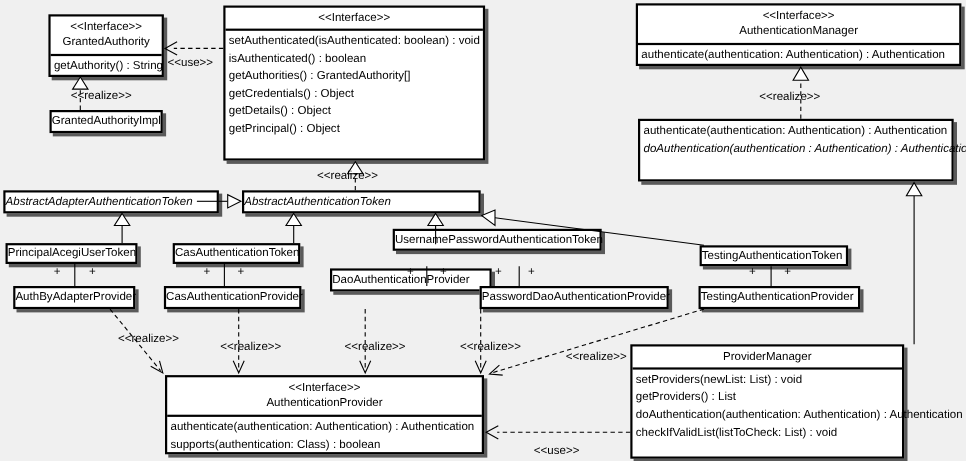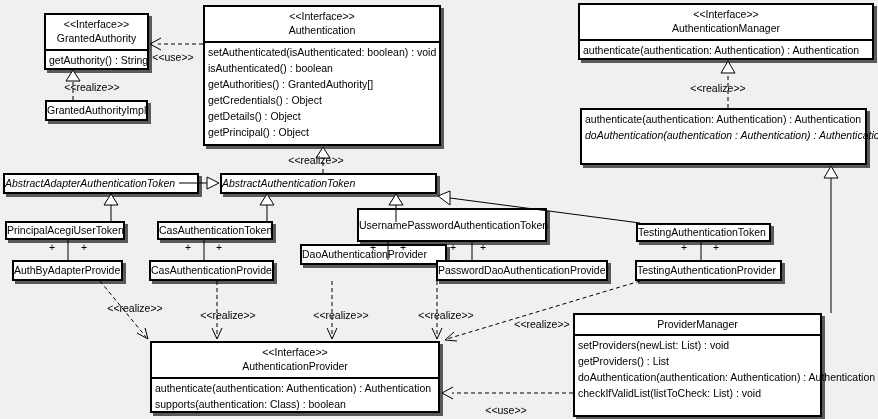--- a/index.html
+++ b/index.html
@@ -121,21 +121,20 @@
     </div>
   </div>
 
   <div class="uml-box nameonly" style="left:45px;top:100px;width:103px;height:21px">
     <div class="cname">GrantedAuthorityImpl</div>
   </div>
 
   <div class="uml-box" style="left:203px;top:5px;width:238px;height:141px">
     <div class="hdr">
       <div class="stereo">&lt;&lt;Interface&gt;&gt;</div>
-      <div class="cname">Authentication</div>
     </div>
     <div class="methods">
       <div class="m">setAuthenticated(isAuthenticated: boolean) : void</div>
       <div class="m">isAuthenticated() : boolean</div>
       <div class="m">getAuthorities() : GrantedAuthority[]</div>
       <div class="m">getCredentials() : Object</div>
       <div class="m">getDetails() : Object</div>
       <div class="m">getPrincipal() : Object</div>
     </div>
   </div>
@@ -164,21 +163,21 @@
   <div class="uml-box nameonly" style="left:220px;top:173px;width:217px;height:21px">
     <div class="cname it">AbstractAuthenticationToken</div>
   </div>
 
   <div class="uml-box nameonly" style="left:157px;top:221px;width:116px;height:19px">
     <div class="cname">CasAuthenticationToken</div>
   </div>
   <div class="uml-box nameonly" style="left:5px;top:221px;width:120px;height:19px">
     <div class="cname">PrincipalAcegiUserToken</div>
   </div>
-  <div class="uml-box nameonly" style="left:357px;top:208px;width:190px;height:34px">
+  <div class="uml-box nameonly" style="left:357px;top:208px;width:190px;height:20px">
     <div class="cname">UsernamePasswordAuthenticationToken</div>
   </div>
   <div class="uml-box nameonly" style="left:636px;top:223px;width:135px;height:19px">
     <div class="cname">TestingAuthenticationToken</div>
   </div>
 
   <div class="uml-box nameonly" style="left:149px;top:260px;width:125px;height:21px">
     <div class="cname">CasAuthenticationProvider</div>
   </div>
   <div class="uml-box nameonly" style="left:12px;top:260px;width:111px;height:21px">

